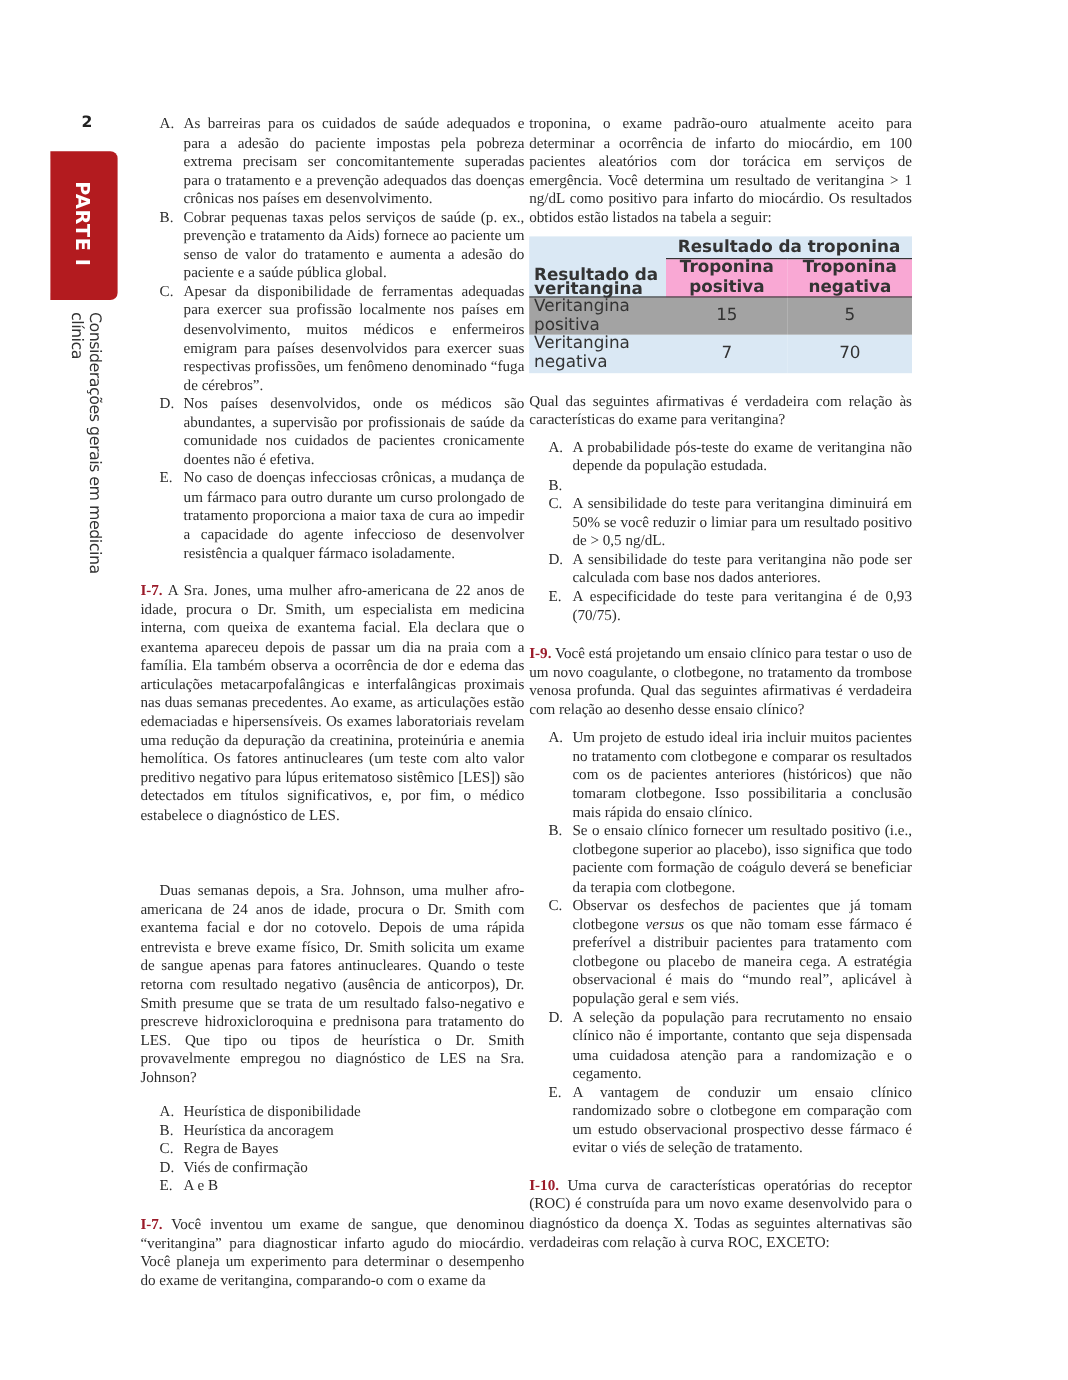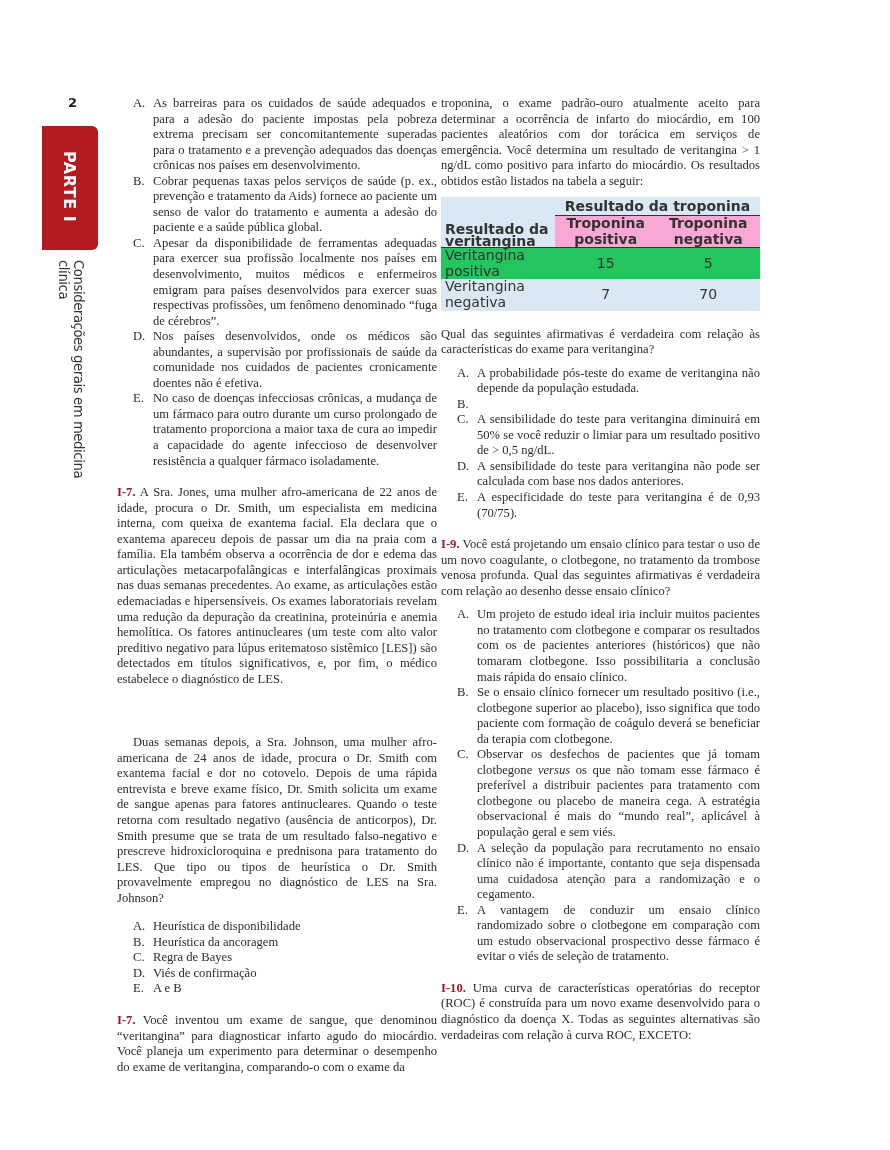--- a/index.html
+++ b/index.html
@@ -45,21 +45,21 @@
     width: 319px; border-collapse: collapse; margin: 8px 0 0 0;
     font-family: "DejaVu Sans", sans-serif; font-size: 14px; color: #333;
   }
   table.data-table th, table.data-table td { padding: 0; }
   .th-row1 th { background: #dae8f4; height: 18px; }
   .th-row2 th { background: #f9a8d4; height: 16px; }
   .th-corner { text-align: left; padding-left: 4px !important; font-weight: bold; vertical-align: bottom; line-height: 12px; width: 110px; }
   .th-group { font-weight: bold; text-align: center; border-bottom: 1.5px solid #333; vertical-align: middle; }
   .th-sub { font-weight: bold; text-align: center; }
   .th-line-row th, .th-line-row td { height: 0; border-top: 1.5px solid #333; }
-  tr.row-a td { background: #22c55e; height: 19px; }
+  tr.row-a td { background: #a3a3a3; height: 19px; }
   tr.row-b td { background: #dae8f4; height: 19px; }
   td.rowlabel { text-align: left; padding-left: 4px !important; }
   td.cell { text-align: center; }
 </style>
 </head>
 <body>
 
 <div class="page-number">2</div>
 <div class="part-tab"></div>
 <div class="part-tab-label">PARTE I</div>

